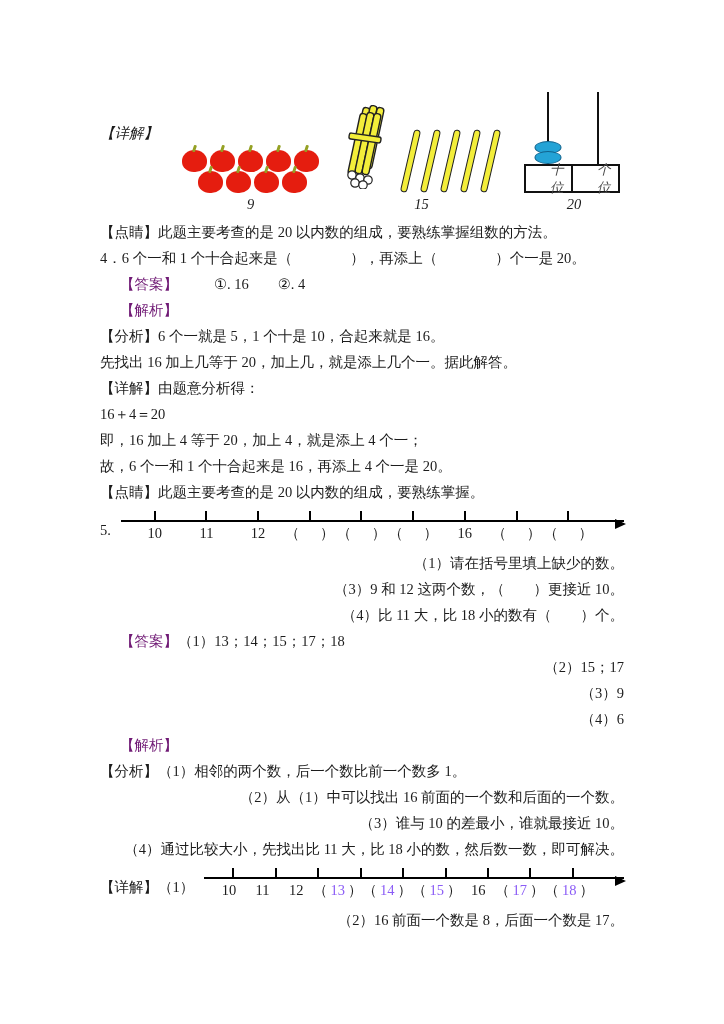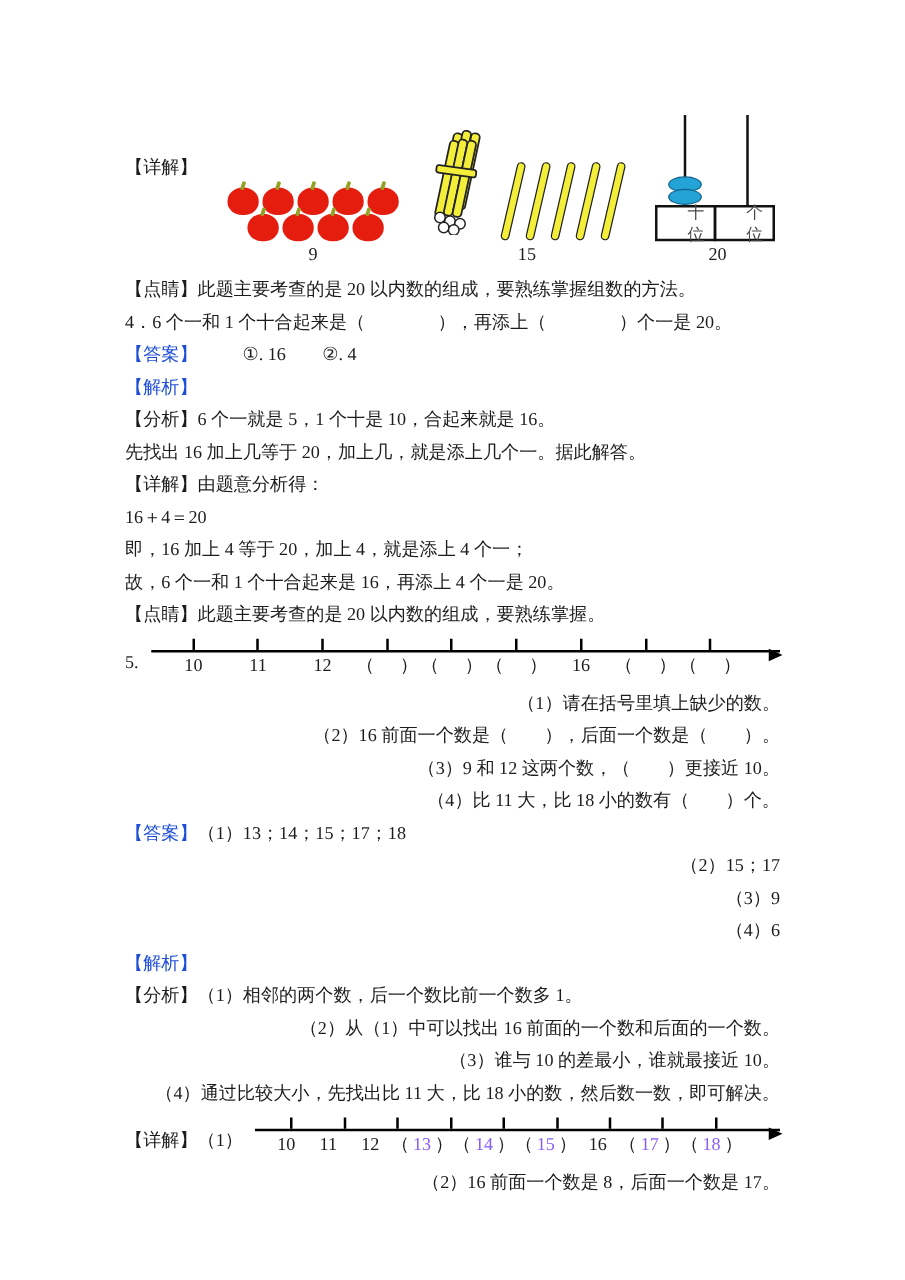--- a/index.html
+++ b/index.html
@@ -9,27 +9,27 @@
     width: 724px; height: 1024px;
     margin: 0 auto;
     background: #ffffff;
     font-family: "Liberation Serif", "DejaVu Serif", serif;
     color: #1c1c1c;
     font-size: 14.5px;
     padding: 92px 100px 0 100px;
     overflow: hidden;
   }
   p { margin: 0; line-height: 26px; white-space: nowrap; }
-  .blue { color: #1d4ed8; }
+  .blue { color: #701a75; margin-left: 20px; }
   .red  { color: #8b5cf6; }
   .indent { padding-left: 8px; text-align: right; }
   .ans-gap { margin-left: 36px; }
 
   
-  .figure-row { display: flex; align-items: flex-end; gap: 24px; margin-bottom: 7px; }
+  .figure-row { display: flex; align-items: flex-end; gap: 24px; margin-bottom: 7px; font-style: italic; }
   .detail-lab { align-self: flex-start; margin-top: 32px; }
   .fig { display: flex; flex-direction: column; align-items: center; }
   .fig-label { text-align: center; margin-top: 3px; line-height: 16px; }
 
   
   .arow { display: flex; gap: 3px; }
   .arow.r2 { margin-left: 16px; margin-top: -1px; }
   .apple { width: 25px; height: 22px; background: #e51d0f;
            border-radius: 50% 50% 47% 47%; position: relative; display: inline-block; }
   .apple::before { content: ''; position: absolute; left: 11px; top: -5px;
@@ -206,21 +206,20 @@
           <div class="nl-label">（<span style="padding: 0px 3px;">　</span>）</div>
           <div class="nl-label">（<span style="padding: 0px 3px;">　</span>）</div>
           <div class="nl-label">16</div>
           <div class="nl-label">（<span style="padding: 0px 3px;">　</span>）</div>
           <div class="nl-label">（<span style="padding: 0px 3px;">　</span>）</div>
         </div>
     </div>
   </div>
 
   <p class="indent">（1）请在括号里填上缺少的数。</p>
-  <p class="indent">（2）16 前面一个数是（　　），后面一个数是（　　）。</p>
   <p class="indent">（3）9 和 12 这两个数，（　　）更接近 10。</p>
   <p class="indent">（4）比 11 大，比 18 小的数有（　　）个。</p>
 
   <p>
     <span class="blue">【答案】</span><span>（1）13；14；15；17；18</span>
   </p>
   <p class="indent">（2）15；17</p>
   <p class="indent">（3）9</p>
   <p class="indent">（4）6</p>
 

